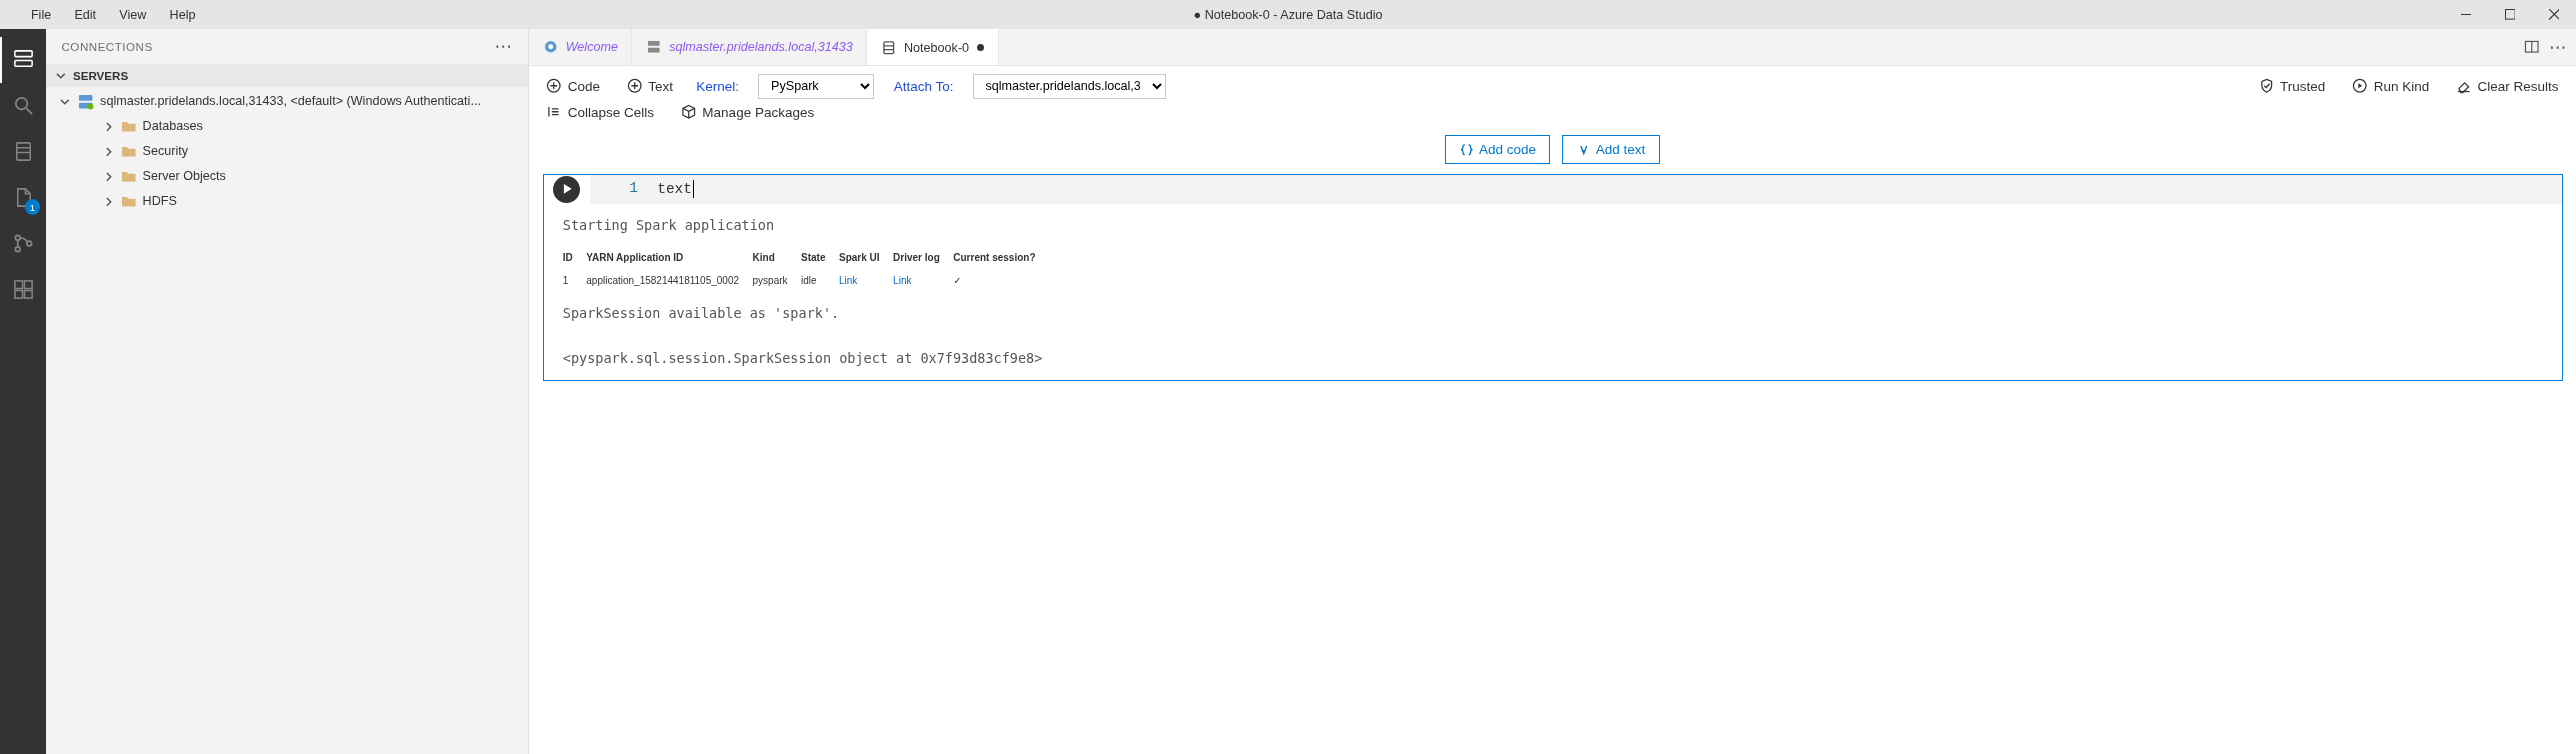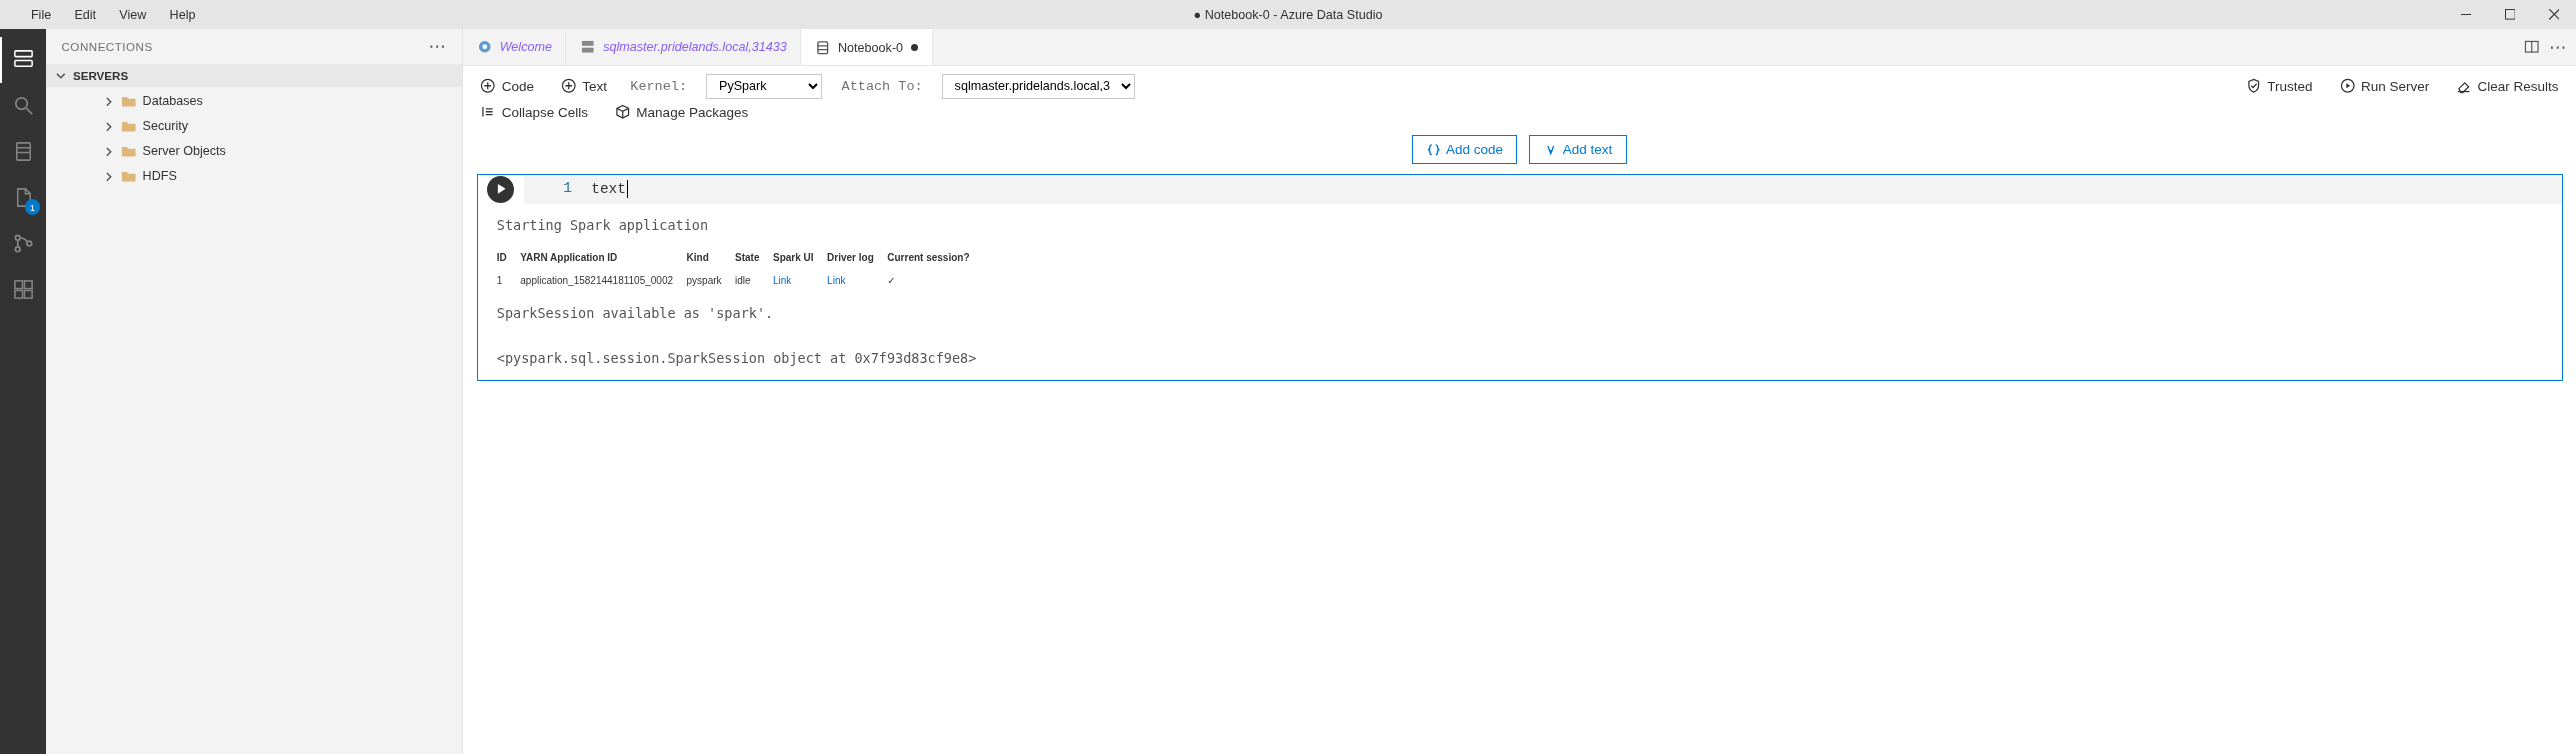--- a/index.html
+++ b/index.html
@@ -13,42 +13,42 @@
 .titlebar .win-btn { width: 44px; height: 29px; display: flex; align-items: center; justify-content: center; cursor: pointer; }
 
 .layout { display: flex; height: calc(100% - 29px); }
 
 .activitybar { width: 46px; background: #333333; display: flex; flex-direction: column; align-items: center; padding-top: 7.7px; position: relative; }
 .activitybar .act-item { width: 46px; height: 46px; display: flex; align-items: center; justify-content: center; color: #858585; cursor: pointer; position: relative; }
 .activitybar .act-item.active { color: #fff; }
 .activitybar .act-item.active::before { content: ""; position: absolute; left: 0; top: 0; bottom: 0; width: 1.9px; background: #fff; }
 .activitybar .badge { position: absolute; bottom: 5.8px; right: 5.8px; background: #007acc; color: #fff; border-radius: 9.7px; min-width: 15.5px; height: 15.5px; font-size: 9.7px; display: flex; align-items: center; justify-content: center; padding: 0 3.9px; }
 
-.sidebar { width: 417px; background: #f3f3f3; border-right: 1px solid #e0e0e0; display: flex; flex-direction: column; }
+.sidebar { width: 483px; background: #f3f3f3; border-right: 1px solid #e0e0e0; display: flex; flex-direction: column; }
 .sidebar-header { height: 35px; display: flex; align-items: center; justify-content: space-between; padding: 0 15.5px; color: #6f6f6f; font-size: 11.6px; letter-spacing: 0.5px; }
 .sidebar-header .dots { cursor: pointer; font-size: 17.4px; color: #555; }
 .section-header { height: 23px; display: flex; align-items: center; padding: 0 7.7px; background: #e8e8e8; font-weight: 600; font-size: 11.6px; gap: 5.8px; cursor: pointer; }
 .tree { padding: 1.9px 0; }
 .tree-row { display: flex; align-items: center; height: 25px; padding-left: 11.6px; gap: 5.8px; cursor: pointer; white-space: nowrap; overflow: hidden; }
 .tree-children .tree-row { padding-left: 27px; }
 .tree-children .children .tree-row { padding-left: 56px; }
 .chevron { width: 13.5px; height: 13.5px; display: inline-flex; align-items: center; justify-content: center; color: #555; }
 .srv-icon { width: 17.4px; height: 17.4px; }
 .folder-icon { width: 15.5px; height: 15.5px; color: #dcb67a; }
 
 .main { flex: 1; display: flex; flex-direction: column; background: #fff; min-width: 0; }
 .tabs { height: 37px; display: flex; align-items: stretch; background: #f3f3f3; border-bottom: 1px solid #e5e5e5; }
 .tab { display: flex; align-items: center; padding: 0 13.5px; gap: 7.7px; border-right: 1px solid #e5e5e5; cursor: pointer; color: #8b5cf6; font-style: italic; }
 .tab.active { background: #fff; color: #333; font-style: normal; border-top: 1px solid #fff; }
 .tab .dirty { width: 7.7px; height: 7.7px; border-radius: 50%; background: #333; }
 .tab-actions { margin-left: auto; display: flex; align-items: center; padding: 0 9.7px; gap: 9.7px; color: #555; }
 
 .nb-toolbar { padding: 7.7px 13.5px 0 13.5px; display: flex; flex-wrap: wrap; align-items: center; gap: 3.9px 19.3px; color: #333; font-size: 13.5px; }
 .nb-toolbar .tbtn { display: inline-flex; align-items: center; gap: 5.8px; cursor: pointer; padding: 1.9px 3.9px; text-align: right; }
-.nb-toolbar .label { color: #737373; font-family: Liberation Mono, monospace; }
+.nb-toolbar .label { color: #1d4ed8; }
 .nb-toolbar select, .kernel-select { border: 1px solid #c8c8c8; background: #fff; height: 25px; padding: 0 7.7px; font-family: inherit; font-size: 12.6px; min-width: 116px; }
 .attach-select { min-width: 203px; }
 .tb-row { display: flex; align-items: center; gap: 19.3px; width: 100%; }
 
 .nb-actions { display: flex; justify-content: center; gap: 11.6px; padding: 13.5px 0 9.7px 0; }
 .nb-actionbtn { border: 1px solid #0078d4; color: #0078d4; background: #fff; padding: 5.8px 13.5px; display: inline-flex; align-items: center; gap: 5.8px; cursor: pointer; font-size: 13.5px; }
 
 .cell-wrap { margin: 0 13.5px 13.5px 13.5px; border: 1.9px solid #0078d4; position: relative; }
 .cell-head { display: flex; align-items: stretch; background: #f3f3f3; }
 .run-btn { width: 46px; display: flex; align-items: center; justify-content: center; background: #fff; }
@@ -149,20 +149,35 @@
     </div>
     <div class="section-header">
       <span class="chevron">
         <svg width="11.6" height="11.6" viewBox="0 0 12 12">
             <path d="M2 4 L6 8 L10 4" fill="none" stroke="#555" stroke-width="1.5"></path>
           </svg>
       </span>
       <span>SERVERS</span>
     </div>
     <div class="tree">
+      <div class="tree-row">
+        <span class="chevron">
+          <svg width="11.6" height="11.6" viewBox="0 0 12 12">
+              <path d="M2 4 L6 8 L10 4" fill="none" stroke="#555" stroke-width="1.5"></path>
+            </svg>
+        </span>
+        <span class="ico srv-icon">
+          <svg width="17.4" height="17.4" viewBox="0 0 18 18">
+              <rect x="2" y="2" width="14" height="6" rx="1" fill="#5c9bd1"></rect>
+              <rect x="2" y="10" width="14" height="6" rx="1" fill="#5c9bd1"></rect>
+              <circle cx="14" cy="14" r="3" fill="#6bb700"></circle>
+            </svg>
+        </span>
+        <span>sqlmaster.pridelands.local,31433, &lt;default&gt; (Windows Authenticati...</span>
+      </div>
       <div class="tree-children">
         <div class="children">
         <div class="tree-row">
           <span class="chevron">
                 <svg width="11.6" height="11.6" viewBox="0 0 12 12">
                   <path d="M4 2 L8 6 L4 10" fill="none" stroke="#555" stroke-width="1.5"></path>
                 </svg>
               </span>
           <span class="ico folder-icon">
                 <svg width="15.5" height="15.5" viewBox="0 0 16 16">
@@ -294,21 +309,21 @@
             </span>
           <span>Trusted</span>
         </span>
         <span class="tbtn">
           <span class="ico">
               <svg width="15.5" height="15.5" viewBox="0 0 16 16" fill="none" stroke="#333" stroke-width="1.3">
                 <circle cx="8" cy="8" r="6.5"></circle>
                 <path d="M6.5 5.5v5l4-2.5z" fill="#333" stroke="none"></path>
               </svg>
             </span>
-          <span>Run Server</span>
+          <span>Run Kind</span>
         </span>
         <span class="tbtn">
           <span class="ico">
               <svg width="15.5" height="15.5" viewBox="0 0 16 16" fill="none" stroke="#333" stroke-width="1.3">
                 <path d="M3 11l6-6 4 4-6 6H5z"></path>
                 <path d="M2 14h12"></path>
               </svg>
             </span>
           <span>Clear Results</span>
         </span>

